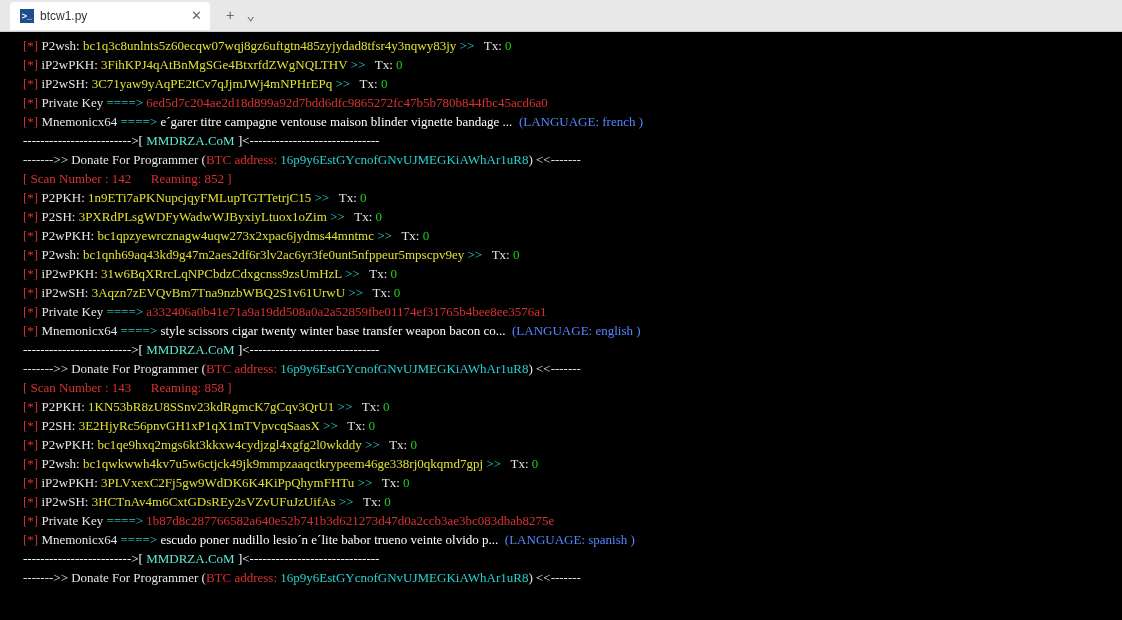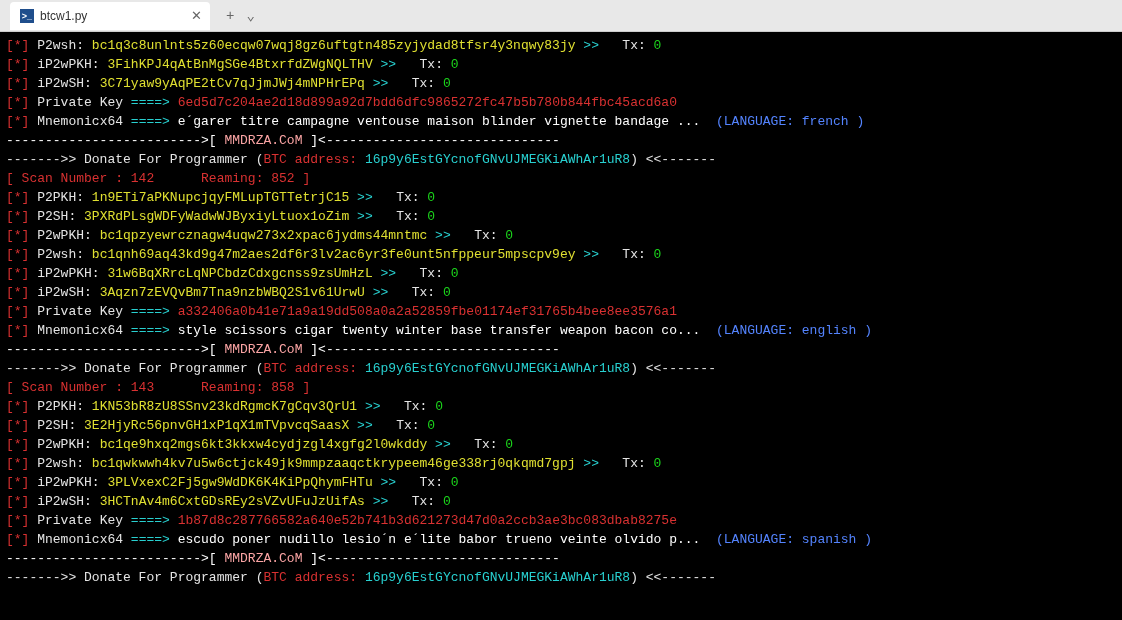--- a/index.html
+++ b/index.html
@@ -62,34 +62,34 @@
     .tab-plus, .tab-chevron {
       margin-left: 12px;
       color: #666;
       font-size: 14px;
       cursor: pointer;
     }
     .terminal {
       flex: 1;
       background: #000;
       color: #ccc;
-      padding: 4px 6px;
+      padding: 4px 23px;
       overflow: hidden;
       line-height: 19px;
       white-space: pre;
-      font-family: Liberation Mono, monospace;
+      font-family: Liberation Serif, serif;
     }
     .c-white { color: #e5e5e5; }
     .c-green { color: #1bd41b; }
     .c-red { color: #d93131; }
     .c-cyan { color: #28d0d0; }
     .c-yellow { color: #e0e031; }
     .c-magenta { color: #ffffff; }
     .c-blue { color: #5484ff; margin-top: 44px; }
-    .c-greenb { color: #fca5a5; }
+    .c-greenb { color: #5eead4; }
     .line { display: block; }
   </style>
 </head>
 <body>
 
 <div class="window">
   <div class="tab-bar">
     <div class="tab">
       <span class="tab-icon">&gt;_</span>
       <span>btcw1.py</span>

